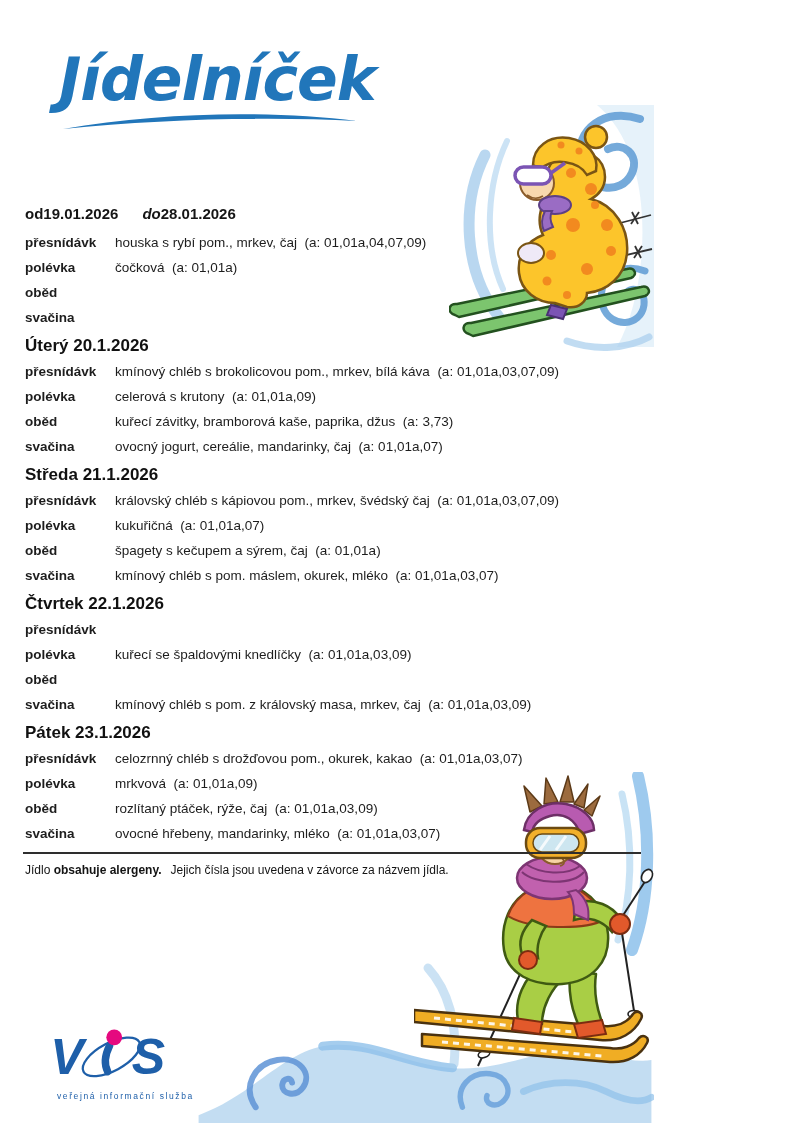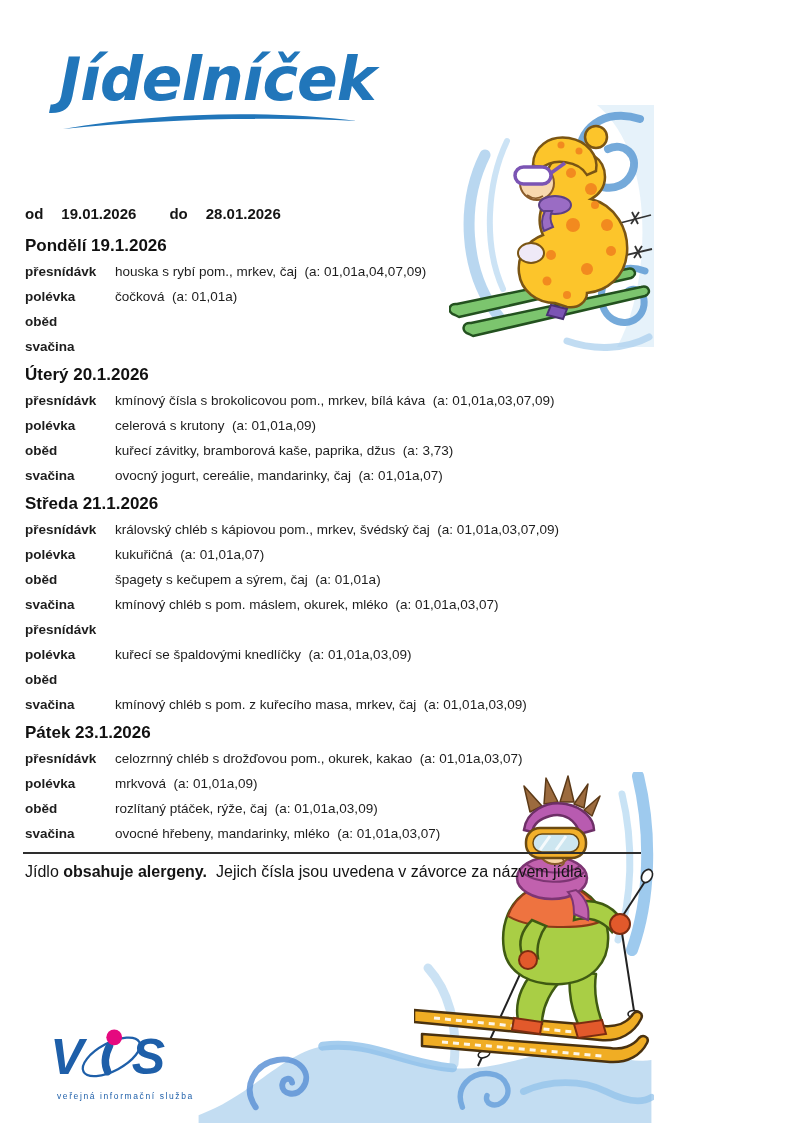--- a/index.html
+++ b/index.html
@@ -7,29 +7,29 @@
         font-family:"Liberation Sans",sans-serif;color:#1d1d1d;}
   .art{position:absolute;z-index:1;}
   .art-top-skier{right:0;top:103px;}
   .art-bottom-skier{right:0;top:772px;}
   .art-wave{right:0;bottom:0;}
   .content{position:relative;z-index:2;padding:46px 0 0 25px;}
   .masthead{margin-left:34px;}
   .page-title{margin:0;font-family:"DejaVu Sans",sans-serif;font-weight:bold;font-style:italic;
               font-size:60px;line-height:1.12;color:#2176ba;letter-spacing:-1px;}
   .swoosh{display:block;width:298px;height:20px;margin:0 0 0 2px;}
-  .date-range{display:flex;gap:18px;margin-top:72px;font-size:15px;font-weight:bold;color:#151515;}
-  .date-range .do-label{margin-left:15px;}
+  .date-range{display:flex;gap:0;margin-top:72px;font-size:15px;font-weight:bold;color:#151515;}
+  .date-range .do-label{margin-left:24px;font-style:italic;}
   .menu{margin-top:14px;}
   .day-heading{font-size:17px;line-height:20px;margin:4px 0 9px;color:#111;}
   .menu-row{display:flex;margin-bottom:11px;font-size:13.5px;line-height:14px;}
   .meal-label{width:90px;flex-shrink:0;font-weight:bold;}
   .meal-text{white-space:pre-wrap;}
   .divider{width:618px;border-top:2px solid #2e2e2e;margin:10px 0 9px -2px;}
-  .allergen-note{font-size:16px;color:#141414;}
+  .allergen-note{font-size:12px;color:#141414;}
   .allergen-note .bold{font-weight:bold;}
   .allergen-note .suffix{margin-left:9px;}
   .vis-logo{position:absolute;left:52px;top:1026px;z-index:2;}
   .vis-tagline{margin:3px 0 0 5px;font-size:8.5px;font-weight:normal;letter-spacing:1.6px;color:#1e5fa9;}
 </style>
 </head>
 <body>
 
 <div class="page">
 
@@ -153,42 +153,41 @@
     <div class="date-range">
       <span>od</span>
       <span>19.01.2026</span>
       <span class="do-label">do</span>
       <span>28.01.2026</span>
     </div>
 
     <div class="menu">
 
       <section class="day">
-        <h2 class="day-heading">Pondělí 19.1.2026</h2>
         <div class="menu-row">
           <span class="meal-label">přesnídávk</span>
           <span class="meal-text">houska s rybí pom., mrkev, čaj  (a: 01,01a,04,07,09)</span>
         </div>
         <div class="menu-row">
           <span class="meal-label">polévka</span>
           <span class="meal-text">čočková  (a: 01,01a)</span>
         </div>
         <div class="menu-row">
           <span class="meal-label">oběd</span>
         </div>
         <div class="menu-row">
           <span class="meal-label">svačina</span>
         </div>
       </section>
 
       <section class="day">
         <h2 class="day-heading">Úterý 20.1.2026</h2>
         <div class="menu-row">
           <span class="meal-label">přesnídávk</span>
-          <span class="meal-text">kmínový čísla s brokolicovou pom., mrkev, bílá káva  (a: 01,01a,03,07,09)</span>
+          <span class="meal-text">kmínový chléb s brokolicovou pom., mrkev, bílá káva  (a: 01,01a,03,07,09)</span>
         </div>
         <div class="menu-row">
           <span class="meal-label">polévka</span>
           <span class="meal-text">celerová s krutony  (a: 01,01a,09)</span>
         </div>
         <div class="menu-row">
           <span class="meal-label">oběd</span>
           <span class="meal-text">kuřecí závitky, bramborová kaše, paprika, džus  (a: 3,73)</span>
         </div>
         <div class="menu-row">
@@ -211,33 +210,34 @@
           <span class="meal-label">oběd</span>
           <span class="meal-text">špagety s kečupem a sýrem, čaj  (a: 01,01a)</span>
         </div>
         <div class="menu-row">
           <span class="meal-label">svačina</span>
           <span class="meal-text">kmínový chléb s pom. máslem, okurek, mléko  (a: 01,01a,03,07)</span>
         </div>
       </section>
 
       <section class="day">
+        <h2 class="day-heading">Čtvrtek 22.1.2026</h2>
         <div class="menu-row">
           <span class="meal-label">přesnídávk</span>
         </div>
         <div class="menu-row">
           <span class="meal-label">polévka</span>
           <span class="meal-text">kuřecí se špaldovými knedlíčky  (a: 01,01a,03,09)</span>
         </div>
         <div class="menu-row">
           <span class="meal-label">oběd</span>
         </div>
         <div class="menu-row">
           <span class="meal-label">svačina</span>
-          <span class="meal-text">kmínový chléb s pom. z kuřecího masa, mrkev, čaj  (a: 01,01a,03,09)</span>
+          <span class="meal-text">kmínový chléb s pom. z královský masa, mrkev, čaj  (a: 01,01a,03,09)</span>
         </div>
       </section>
 
       <section class="day">
         <h2 class="day-heading">Pátek 23.1.2026</h2>
         <div class="menu-row">
           <span class="meal-label">přesnídávk</span>
           <span class="meal-text">celozrnný chléb s drožďovou pom., okurek, kakao  (a: 01,01a,03,07)</span>
         </div>
         <div class="menu-row">

